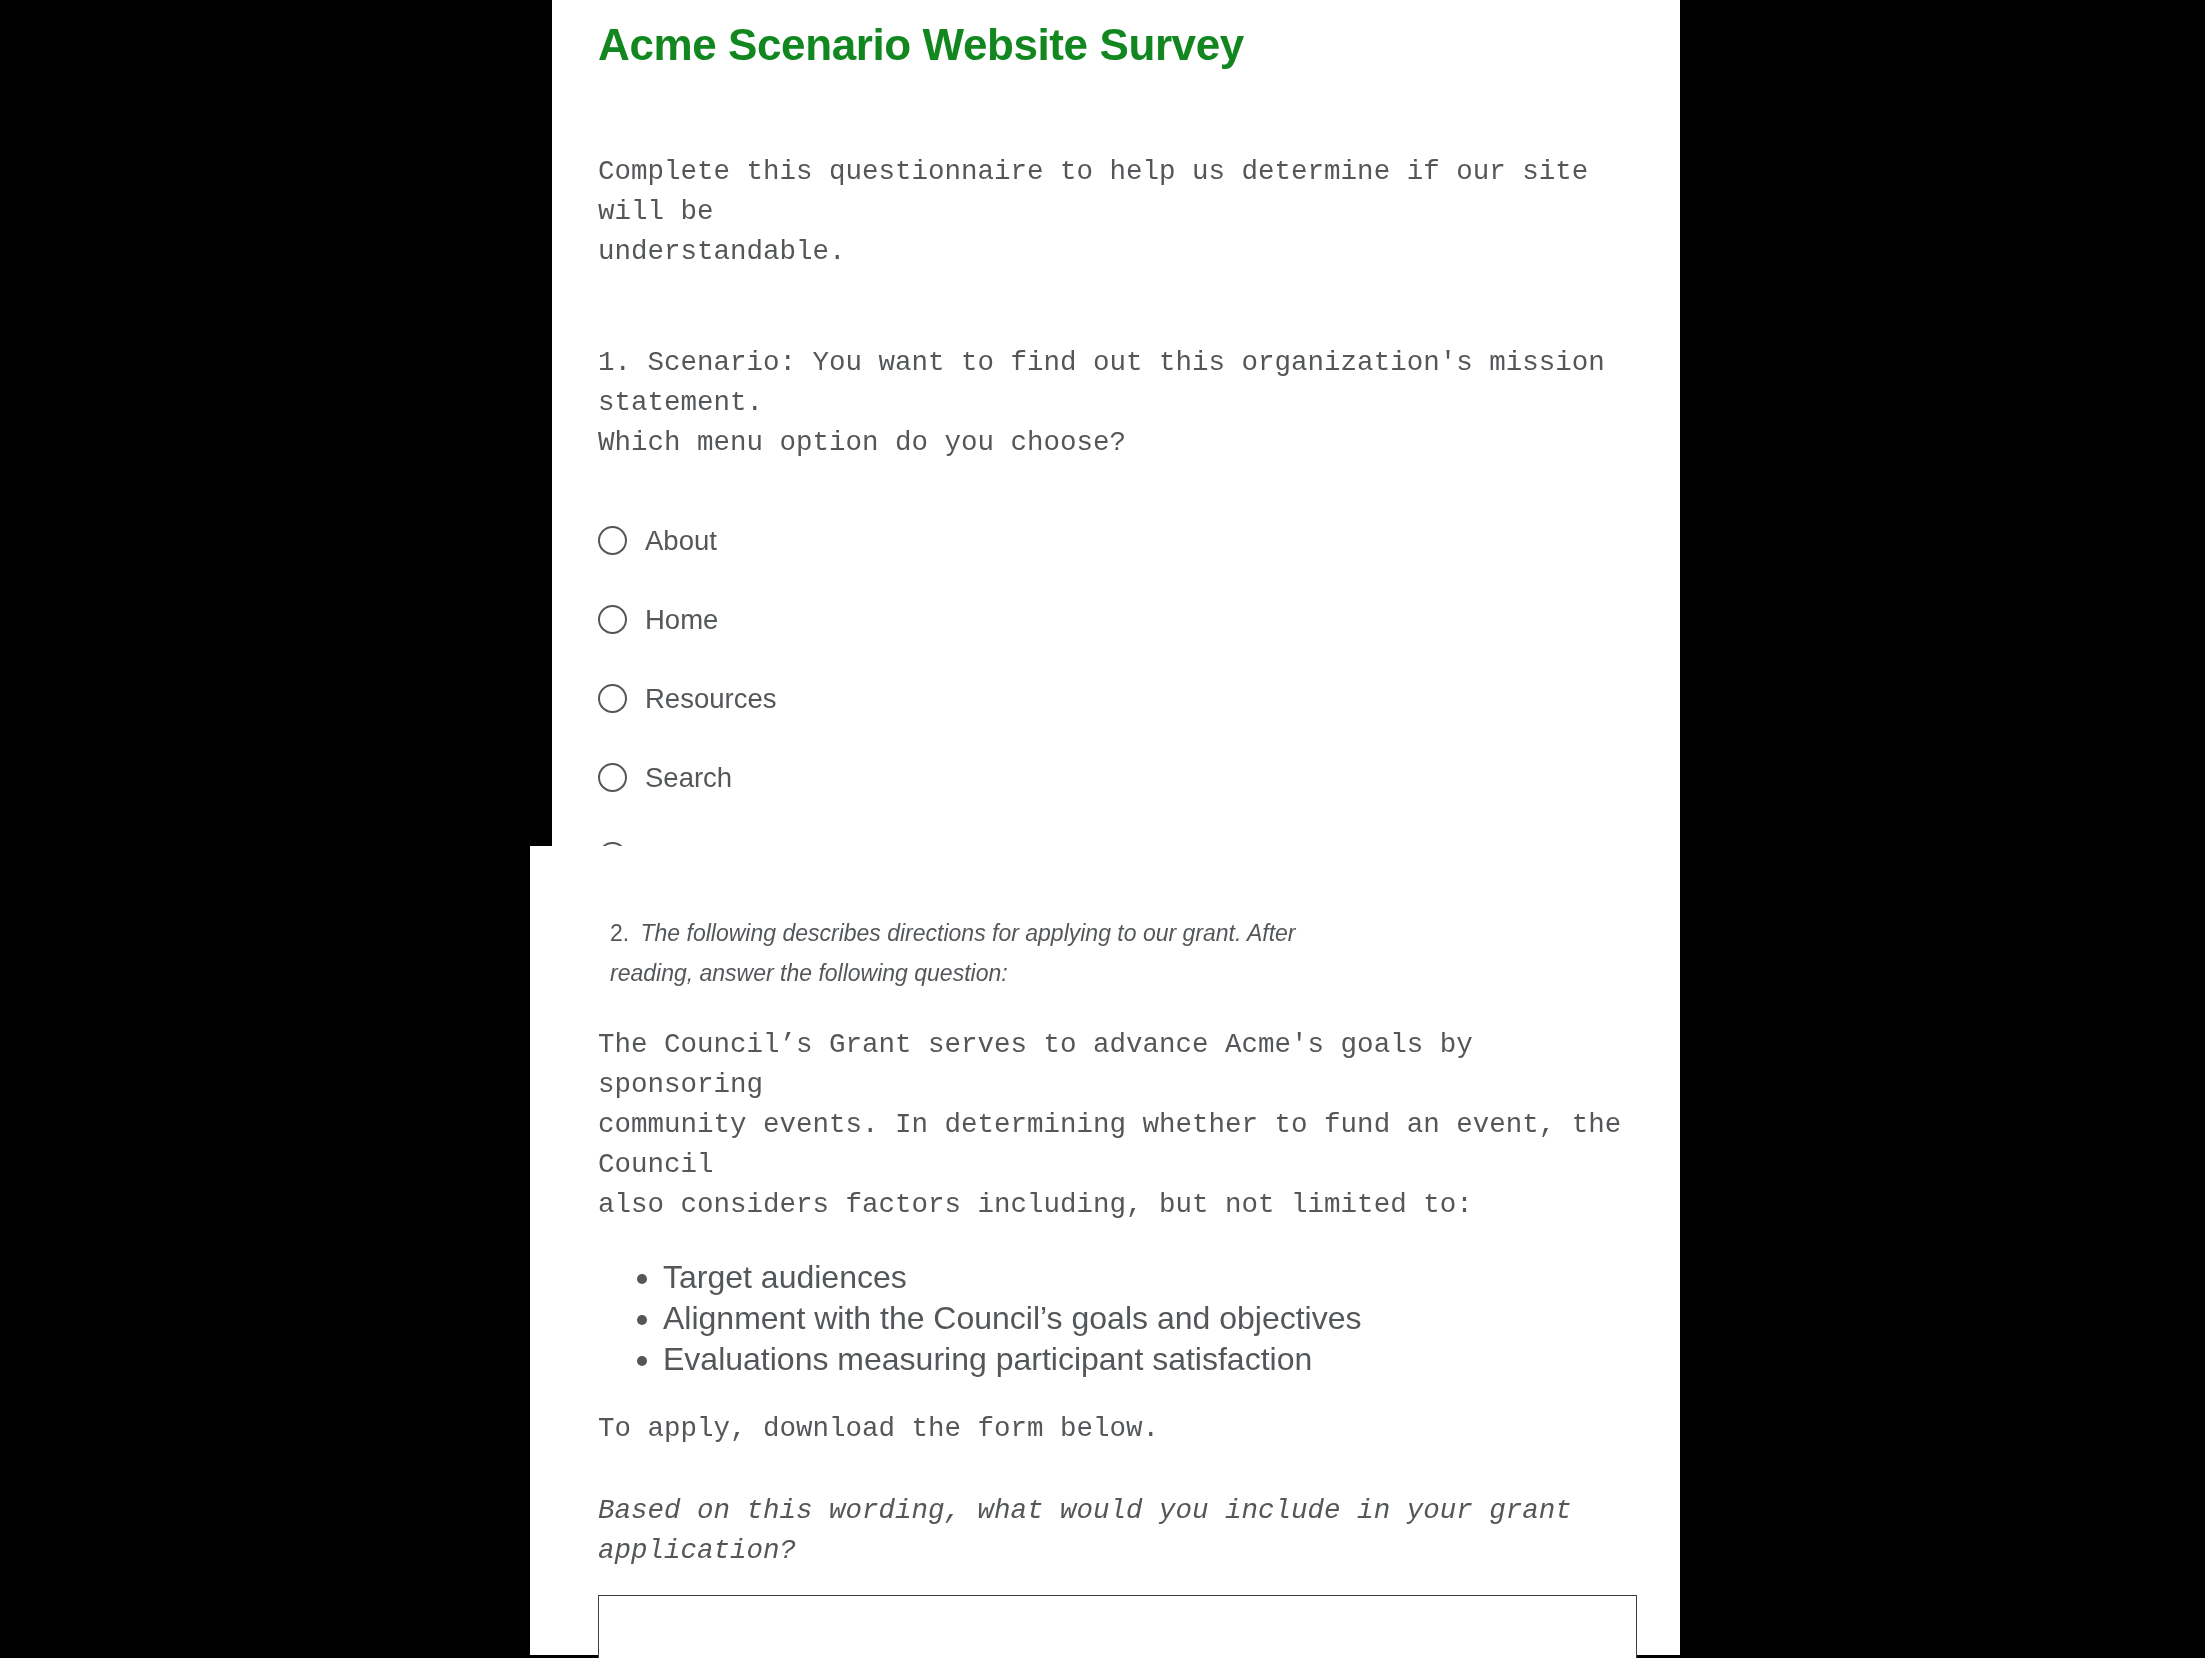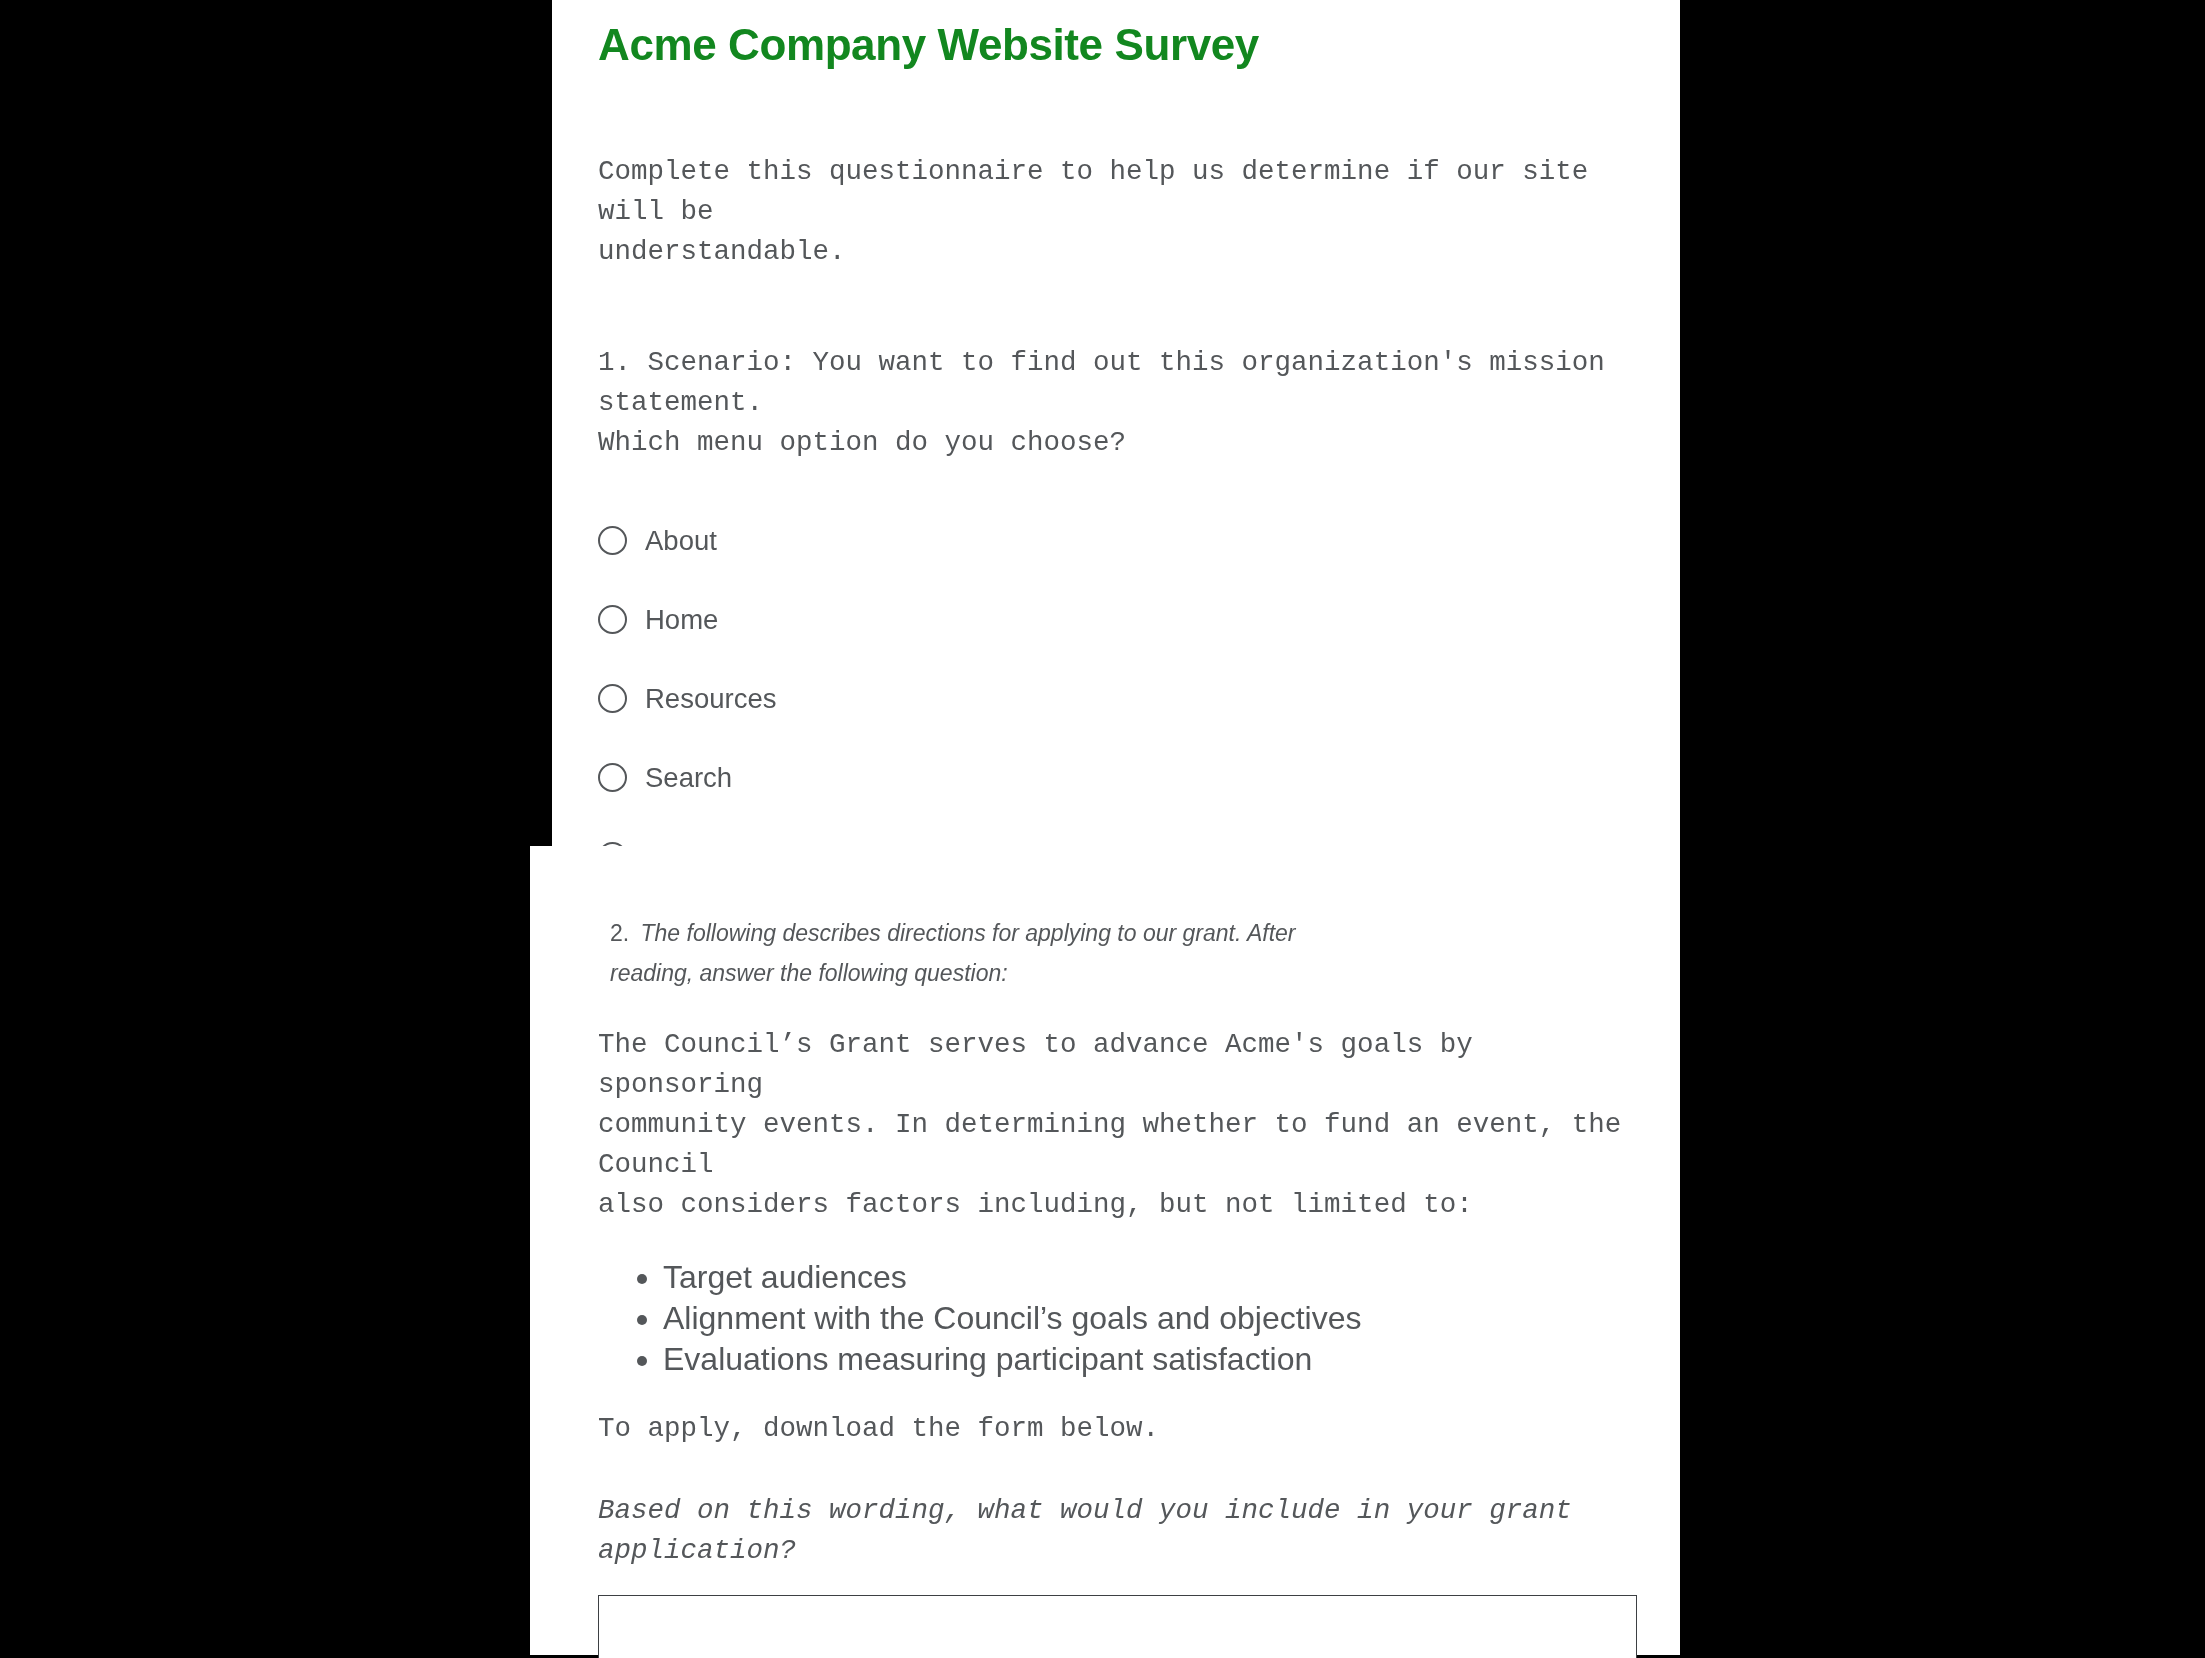--- a/index.html
+++ b/index.html
@@ -45,21 +45,21 @@
     background:repeating-linear-gradient(135deg,transparent 0 3.2px,#70747A 3.2px 5.3px,transparent 5.3px 8px);
     clip-path:polygon(100% 0,100% 100%,0 100%);
   }
 </style>
 </head>
 <body>
 
 <div class="stage">
 
   <div class="card card-top">
-    <h1 class="title">Acme Company Website Survey</h1>
+    <h1 class="title">Acme Scenario Website Survey</h1>
 
     <p class="body-text pre intro">Complete this questionnaire to help us determine if our site will be
 understandable.</p>
 
     <p class="body-text pre q1">1. Scenario: You want to find out this organization's mission statement.
 Which menu option do you choose?</p>
 
     <div class="options">
       <div class="option-row">
         <span class="radio"></span>

